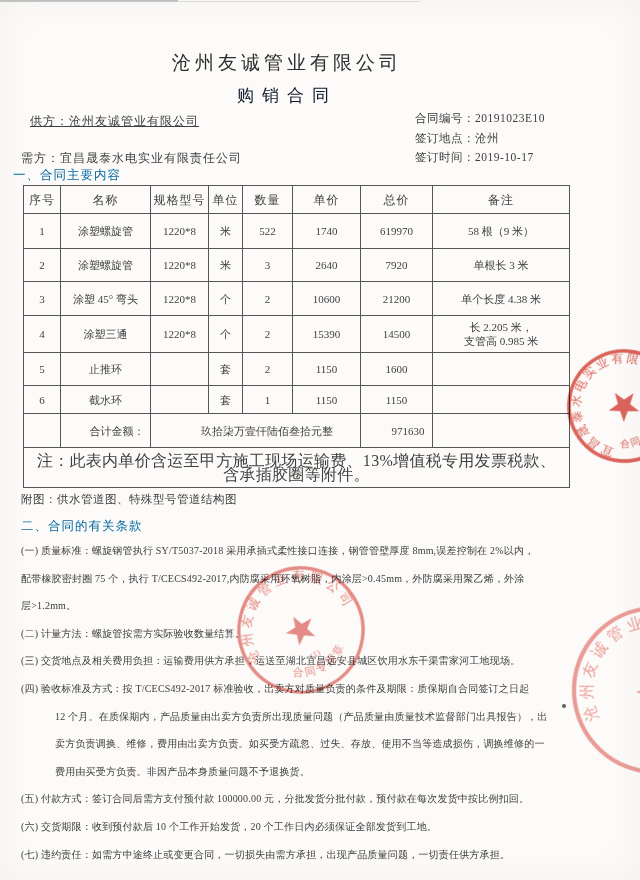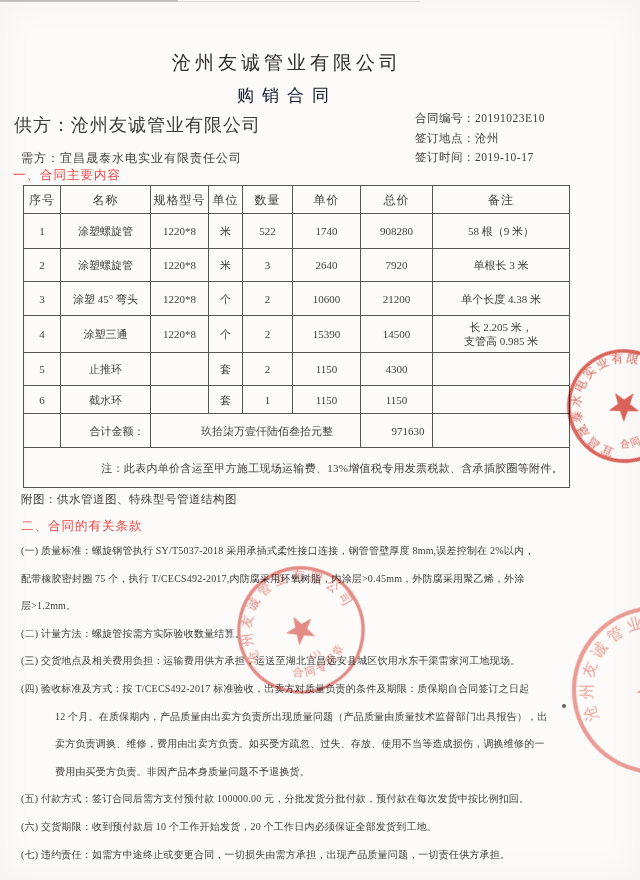--- a/index.html
+++ b/index.html
@@ -14,24 +14,24 @@
   .scan-edge-top2   { position:absolute; top:1px; left:0; width:420px; height:1px; background:#c9c9c9; opacity:.6; }
 
   .doc-company {
     position:absolute; top:50px; left:0; width:574px; text-align:center;
     font-size:19px; letter-spacing:4px; color:#2e2e2e;
   }
   .doc-title {
     position:absolute; top:84px; left:0; width:574px; text-align:center;
     font-size:17px; letter-spacing:8px; color:#0f172a;
   }
-  .party-supplier { position:absolute; top:113px; left:14px; font-size:18px; letter-spacing:1px; }
+  .party-supplier { position:absolute; top:113px; left:30px; font-size:12px; letter-spacing:1px;text-decoration:underline; }
   .party-buyer    { position:absolute; top:150px; left:21px; font-size:12px; letter-spacing:1px; }
   .meta-block     { position:absolute; top:109px; left:415px; font-size:11.5px; line-height:19.5px; letter-spacing:.5px; }
-  .section-title  { position:absolute; left:13px; font-size:12.5px; letter-spacing:1px; color:#ef4444; }
+  .section-title  { position:absolute; left:13px; font-size:12.5px; letter-spacing:1px; color:#0369a1; }
   .section-1 { top:167px; }
   .section-2 { top:518px; left:21px;font-family:Liberation Mono, monospace; }
   .attachments { position:absolute; top:492px; left:21px; font-size:11.5px; letter-spacing:.5px; }
 
   table.items {
     position:absolute; top:185px; left:23px; width:546px;
     border-collapse:collapse; table-layout:fixed;
     font-size:11px; color:#3f3f3f;
   }
   table.items td, table.items th {
@@ -40,21 +40,21 @@
     padding:0 2px;
   }
   table.items tr.hdr    td { height:28px; font-size:12px; letter-spacing:1px; }
   table.items tr.r1 td { height:35px; }
   table.items tr.r2 td { height:33px; }
   table.items tr.r3 td { height:34px; }
   table.items tr.r4 td { height:37px; }
   table.items tr.r5 td { height:33px; }
   table.items tr.r6 td { height:28px; }
   table.items tr.total td { height:34px;padding-left:25px; }
-  table.items tr.noterow td { height:40px; text-align:right; padding:0 6px; font-size:11px; letter-spacing:.3px; }
+  table.items tr.noterow td { height:40px; text-align:center; padding:0 6px; font-size:16px; letter-spacing:.3px; }
 
   .clauses { position:absolute; top:537px; left:21px; width:610px; font-size:10px; color:#3c3c3c; }
   .clauses p { line-height:27.6px; white-space:nowrap; letter-spacing:.2px; }
   .clauses p.ind { padding-left:34px; }
 
   
   .stamp { position:absolute; mix-blend-mode:multiply; filter:blur(0.35px); }
   .stamp .ring { fill:none; stroke:currentColor; }
   .stamp .star { fill:currentColor; }
   .stamp text  { fill:currentColor; font-family:"Liberation Serif","DejaVu Serif",serif; }
@@ -120,21 +120,21 @@
       <td>总价</td>
       <td>备注</td>
     </tr>
     <tr class="r1">
       <td>1</td>
           <td>涂塑螺旋管</td>
           <td>1220*8</td>
           <td>米</td>
           <td>522</td>
           <td>1740</td>
-          <td>908280</td>
+          <td>619970</td>
           <td>58 根（9 米）</td>
     </tr>
     <tr class="r2">
       <td>2</td>
           <td>涂塑螺旋管</td>
           <td>1220*8</td>
           <td>米</td>
           <td>3</td>
           <td>2640</td>
           <td>7920</td>
@@ -161,21 +161,21 @@
           <td>长 2.205 米，
 支管高 0.985 米</td>
     </tr>
     <tr class="r5">
       <td>5</td>
           <td>止推环</td>
           <td></td>
           <td>套</td>
           <td>2</td>
           <td>1150</td>
-          <td>4300</td>
+          <td>1600</td>
           <td></td>
     </tr>
     <tr class="r6">
       <td>6</td>
           <td>截水环</td>
           <td></td>
           <td>套</td>
           <td>1</td>
           <td>1150</td>
           <td>1150</td>

